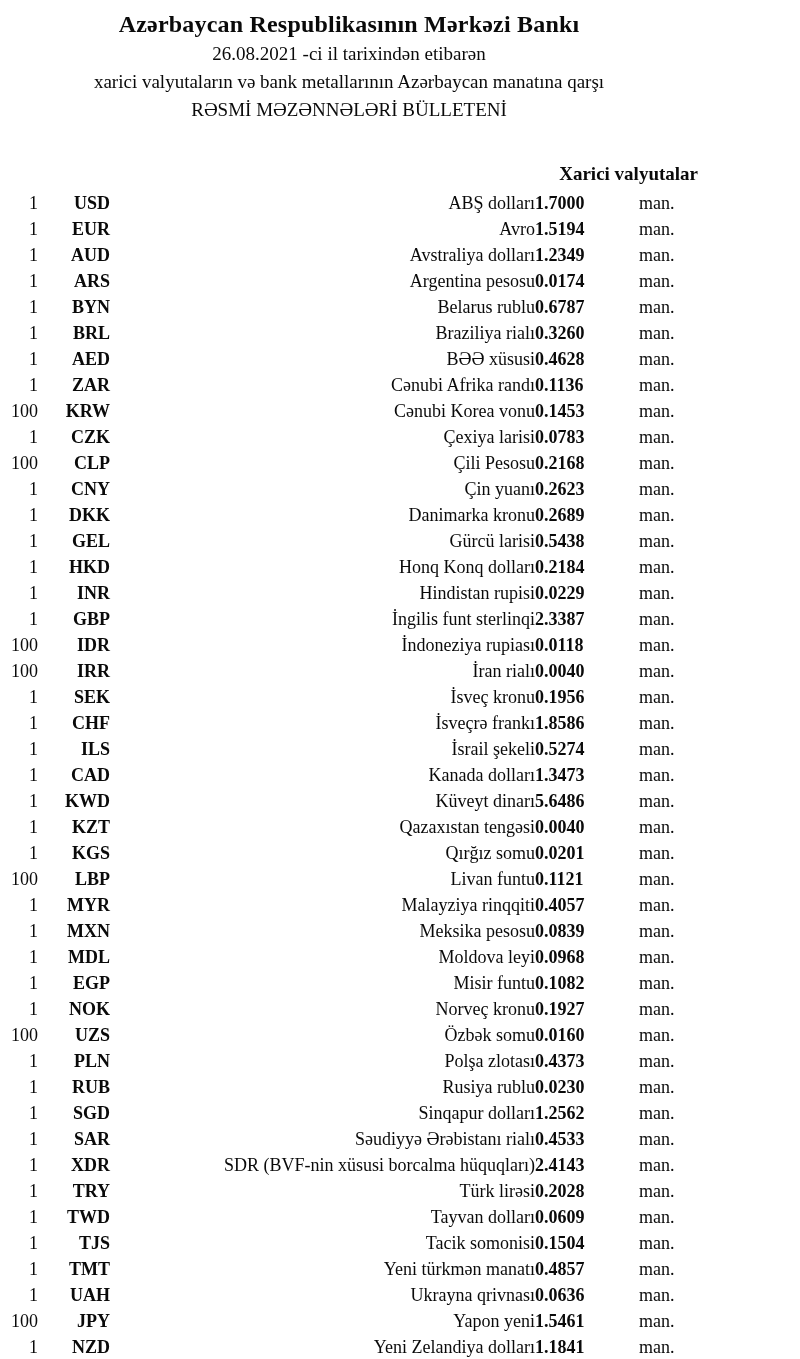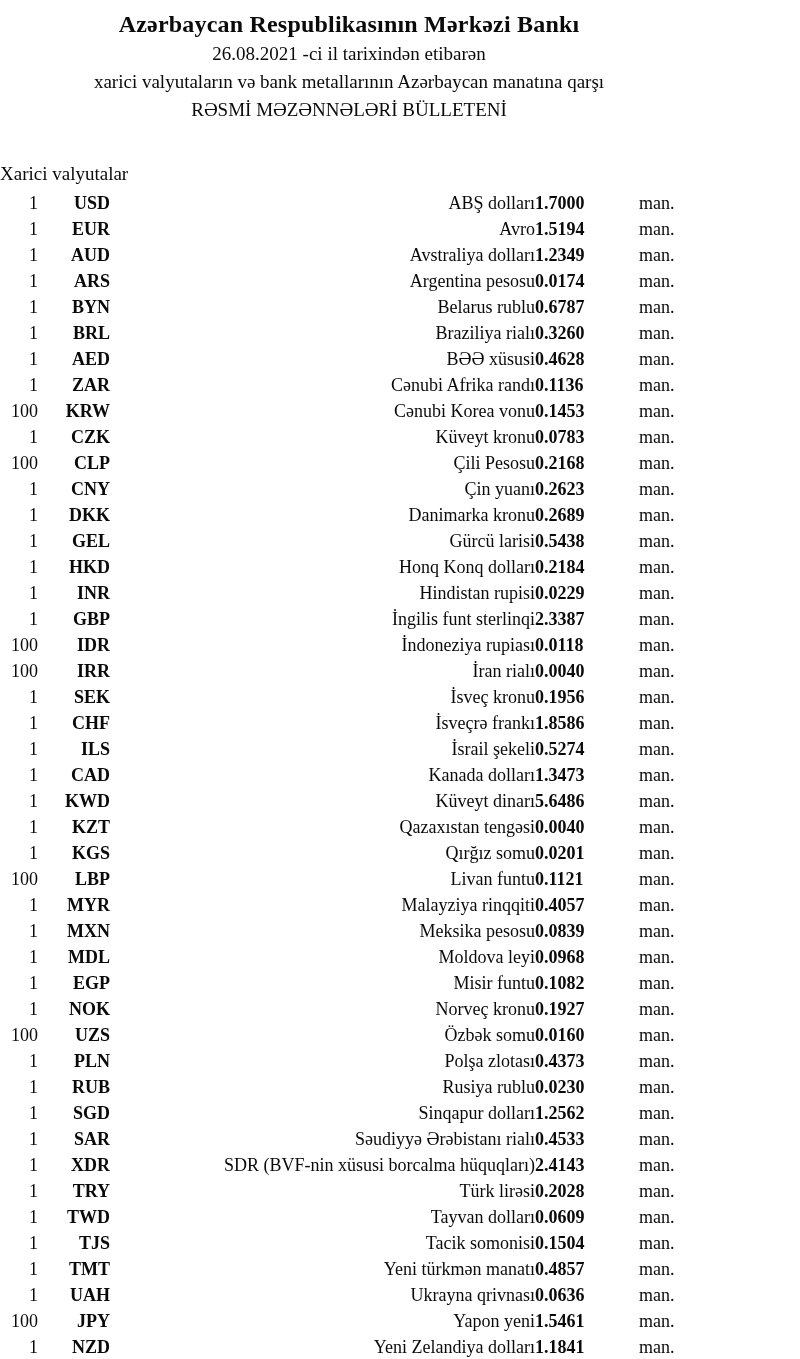--- a/index.html
+++ b/index.html
@@ -26,23 +26,23 @@
   }
   .subtitle {
     font-size: 19px;
     font-weight: normal;
     line-height: 28px;
     text-align: center;
   }
   .section-title {
     margin-top: 36px;
     font-size: 19px;
-    font-weight: normal;
+    font-weight: bold;
     line-height: 28px;
-    text-align: left;
+    text-align: right;
   }
   .table {
     margin-top: 2px;
   }
   .row {
     display: flex;
     align-items: baseline;
     height: 26px;
     line-height: 26px;
     font-size: 18px;
@@ -160,21 +160,21 @@
     <span class="col nominal">100</span>
     <span class="col code">KRW</span>
     <span class="col name">Cənubi Korea vonu</span>
     <span class="col rate">0.1453</span>
     <span class="col unit">man.</span>
   </div>
 
   <div class="row">
     <span class="col nominal">1</span>
     <span class="col code">CZK</span>
-    <span class="col name">Küveyt kronu</span>
+    <span class="col name">Çexiya larisi</span>
     <span class="col rate">0.0783</span>
     <span class="col unit">man.</span>
   </div>
 
   <div class="row">
     <span class="col nominal">100</span>
     <span class="col code">CLP</span>
     <span class="col name">Çili Pesosu</span>
     <span class="col rate">0.2168</span>
     <span class="col unit">man.</span>

